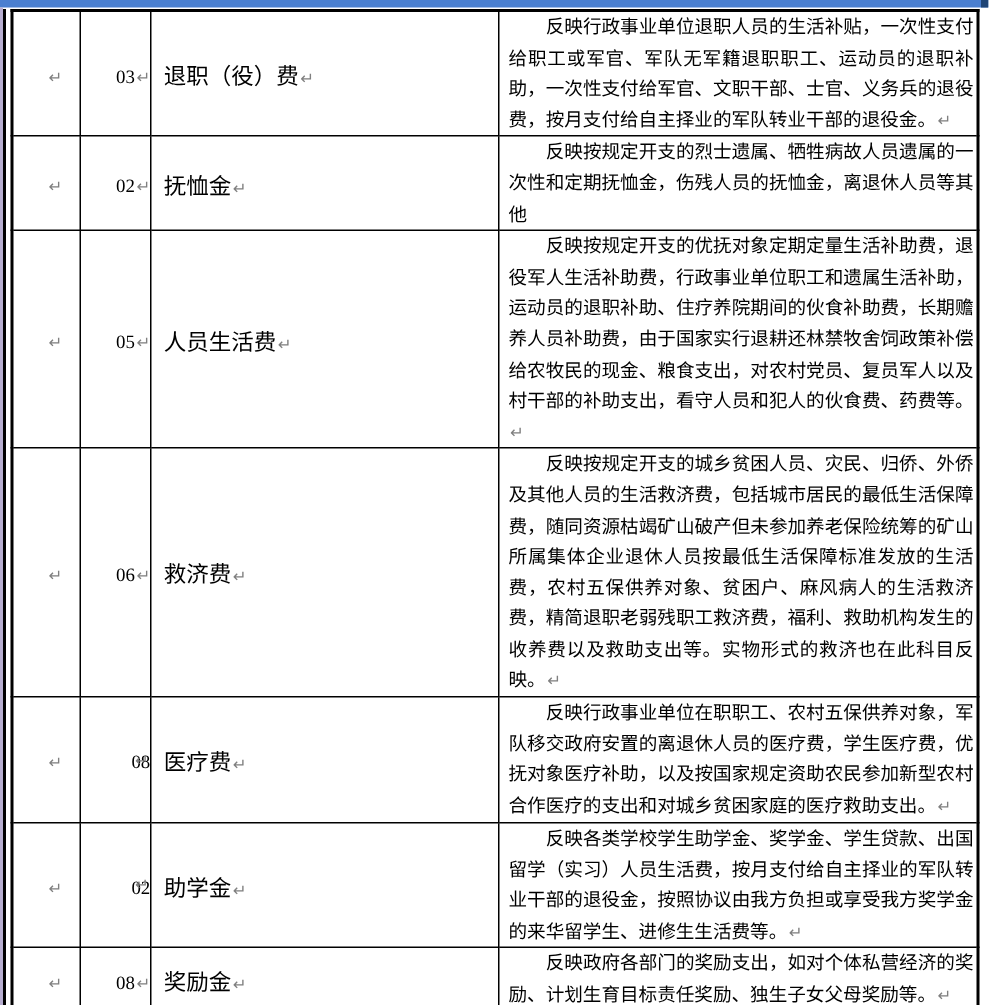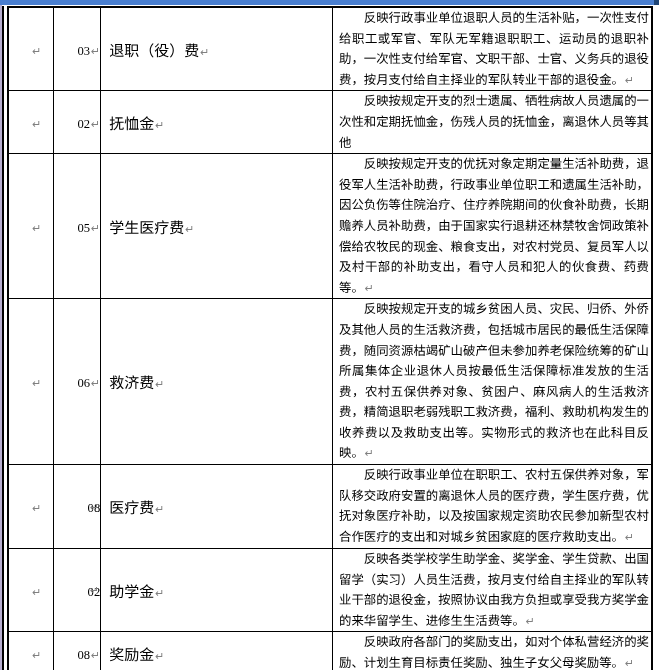--- a/index.html
+++ b/index.html
@@ -97,23 +97,23 @@
       <td class="c-code"><span class="code-num">02</span><span class="pilcrow">↵</span></td>
       <td class="c-name"><span class="name-text">抚恤金</span><span class="pilcrow">↵</span></td>
       <td class="c-desc">
           <div class="desc no-mark"><span>反映按规定开支的烈士遗属、牺牲病故人员遗属的一次性和定期抚恤金，伤残人员的抚恤金，离退休人员等其他</span></div>
         </td>
     </tr>
 
     <tr class="r3">
       <td class="c-mark"><span class="pilcrow">↵</span></td>
       <td class="c-code"><span class="code-num">05</span><span class="pilcrow">↵</span></td>
-      <td class="c-name"><span class="name-text">学生医疗费</span><span class="pilcrow">↵</span></td>
+      <td class="c-name"><span class="name-text">人员生活费</span><span class="pilcrow">↵</span></td>
       <td class="c-desc">
-          <div class="desc"><span>反映按规定开支的优抚对象定期定量生活补助费，退役军人生活补助费，行政事业单位职工和遗属生活补助，因公负伤等住院治疗、住疗养院期间的伙食补助费，长期赡养人员补助费，由于国家实行退耕还林禁牧舍饲政策补偿给农牧民的现金、粮食支出，对农村党员、复员军人以及村干部的补助支出，看守人员和犯人的伙食费、药费等。</span><span class="pilcrow">↵</span></div>
+          <div class="desc"><span>反映按规定开支的优抚对象定期定量生活补助费，退役军人生活补助费，行政事业单位职工和遗属生活补助，运动员的退职补助、住疗养院期间的伙食补助费，长期赡养人员补助费，由于国家实行退耕还林禁牧舍饲政策补偿给农牧民的现金、粮食支出，对农村党员、复员军人以及村干部的补助支出，看守人员和犯人的伙食费、药费等。</span><span class="pilcrow">↵</span></div>
         </td>
     </tr>
 
     <tr class="r4">
       <td class="c-mark"><span class="pilcrow">↵</span></td>
       <td class="c-code"><span class="code-num">06</span><span class="pilcrow">↵</span></td>
       <td class="c-name"><span class="name-text">救济费</span><span class="pilcrow">↵</span></td>
       <td class="c-desc">
           <div class="desc"><span>反映按规定开支的城乡贫困人员、灾民、归侨、外侨及其他人员的生活救济费，包括城市居民的最低生活保障费，随同资源枯竭矿山破产但未参加养老保险统筹的矿山所属集体企业退休人员按最低生活保障标准发放的生活费，农村五保供养对象、贫困户、麻风病人的生活救济费，精简退职老弱残职工救济费，福利、救助机构发生的收养费以及救助支出等。实物形式的救济也在此科目反映。</span><span class="pilcrow">↵</span></div>
         </td>

